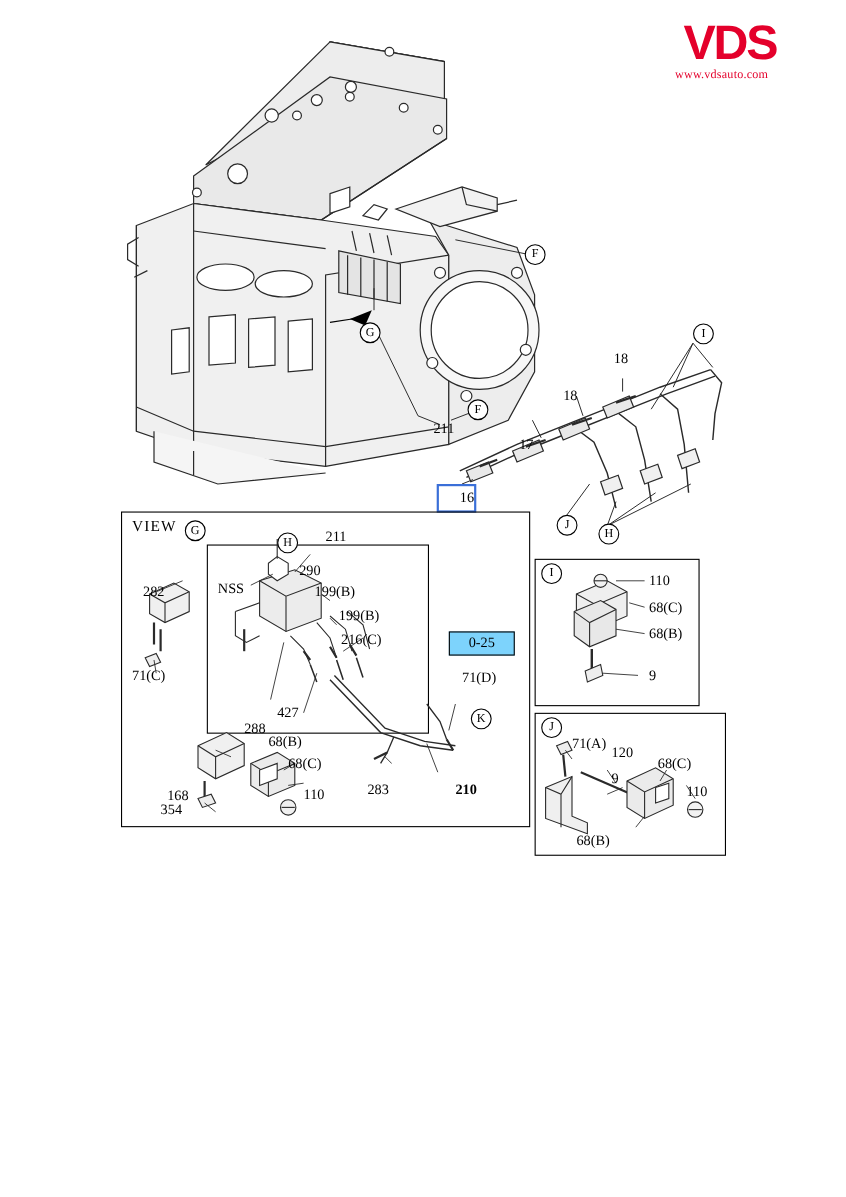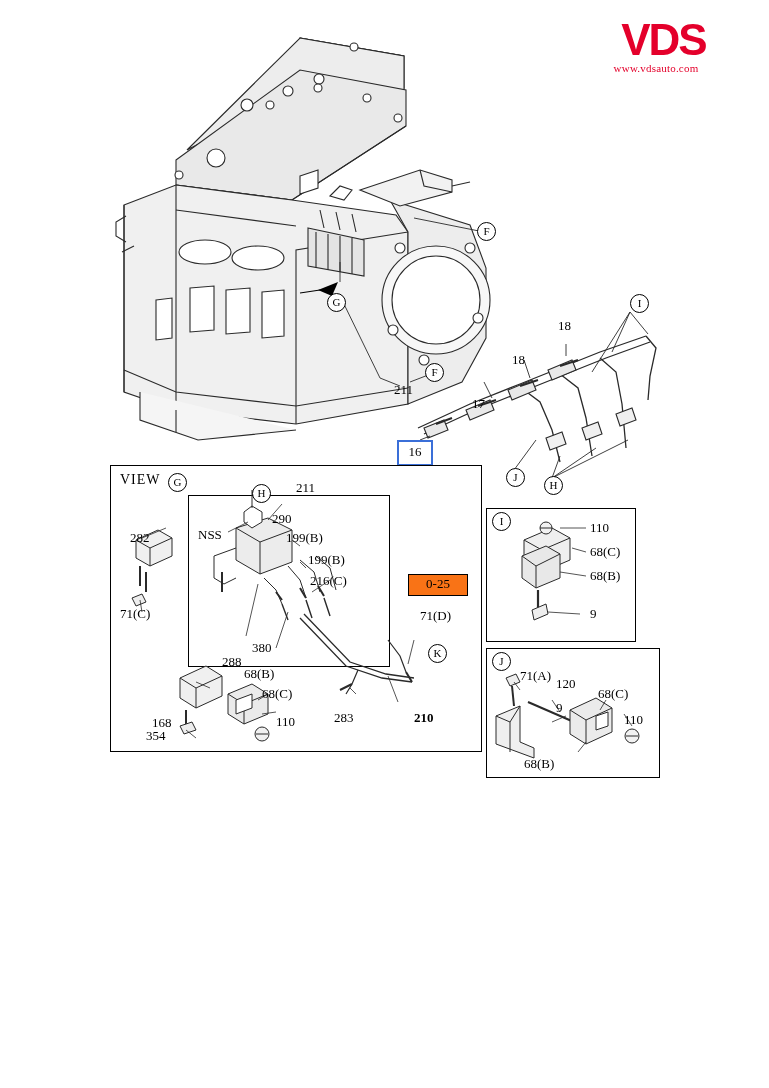--- a/index.html
+++ b/index.html
@@ -9,21 +9,21 @@
   
   .logo{position:absolute;right:18px;top:18px;width:190px;text-align:center;}
   .logo .mark{font-family:Liberation Sans, sans-serif;font-weight:bold;font-size:44px;color:#e4002b;letter-spacing:-2px;line-height:1;display:inline-block;position:relative;margin-left:15px;}
   .logo .url{font-family:Liberation Serif, serif;font-size:11px;color:#e4002b;margin-top:0;letter-spacing:0.2px;}
 
   
   .lbl{position:absolute;font-family:"Liberation Serif",serif;font-size:13px;white-space:nowrap;}
   .circ{position:absolute;border:1px solid #000;border-radius:50%;width:17px;height:17px;font-size:11px;line-height:16px;text-align:center;font-family:"Liberation Serif",serif;background:#fff;}
   .box{position:absolute;border:1px solid #000;background:transparent;}
   .highlight{position:absolute;border:2px solid #3a6fd8;background:#ffffff;font-size:13px;font-family:"Liberation Serif",serif;text-align:center;line-height:20px;}
-  .numbox{position:absolute;border:1px solid #000;background:#f97316;font-size:13px;text-align:center;line-height:18px;font-family:"Liberation Serif",serif;}
+  .numbox{position:absolute;border:1px solid #000;background:#7dd3fc;font-size:13px;text-align:center;line-height:18px;font-family:"Liberation Serif",serif;}
   svg{position:absolute;left:0;top:0;overflow:visible;}
   .eng{position:absolute;left:0;top:0;}
 </style>
 </head>
 <body>
 
 <div class="page">
 
   <div class="logo">
     <div class="mark">
@@ -138,21 +138,21 @@
   <div class="circ" style="left:327px;top:293px;">G</div>
   <div class="circ" style="left:630px;top:294px;">I</div>
   <div class="circ" style="left:506px;top:468px;">J</div>
   <div class="circ" style="left:544px;top:476px;">H</div>
 
   <div class="lbl" style="left:558px;top:318px;">18</div>
   <div class="lbl" style="left:512px;top:352px;text-align:right;">18</div>
   <div class="lbl" style="left:472px;top:396px;">17</div>
   <div class="lbl" style="left:394px;top:382px;">211</div>
 
-  <div class="highlight" style="left:397px;top:440px;width:32px;height:22px;">16</div>
+  <div class="highlight" style="left:397px;top:440px;width:32px;height:22px;text-align:right;">16</div>
 
   <div class="box" style="left:110px;top:465px;width:370px;height:285px;"></div>
   <div class="lbl" style="left:120px;top:472px;font-size:14px;letter-spacing:1px;">VIEW</div>
   <div class="circ" style="left:168px;top:473px;">G</div>
 
   <div class="box" style="left:188px;top:495px;width:200px;height:170px;"></div>
 
   <svg width="769" height="1088" style="pointer-events:none;">
     <g fill="none" stroke="#2a2a2a" stroke-width="1">
 
@@ -216,21 +216,21 @@
 
   <div class="lbl" style="left:130px;top:504px;margin-top:26px;">282</div>
   <div class="lbl" style="left:296px;top:480px;">211</div>
   <div class="lbl" style="left:272px;top:511px;">290</div>
   <div class="lbl" style="left:198px;top:527px;">NSS</div>
   <div class="lbl" style="left:286px;top:530px;">199(B)</div>
   <div class="lbl" style="left:308px;top:552px;">199(B)</div>
   <div class="lbl" style="left:310px;top:573px;">216(C)</div>
   <div class="lbl" style="left:120px;top:606px;">71(C)</div>
   <div class="lbl" style="left:222px;top:622px;margin-top:32px;">288</div>
-  <div class="lbl" style="left:252px;top:640px;">380</div>
+  <div class="lbl" style="left:252px;top:640px;">427</div>
   <div class="lbl" style="left:420px;top:608px;">71(D)</div>
   <div class="lbl" style="left:152px;top:678px;margin-top:37px;">168</div>
   <div class="lbl" style="left:244px;top:666px;">68(B)</div>
   <div class="lbl" style="left:262px;top:686px;">68(C)</div>
   <div class="lbl" style="left:276px;top:714px;">110</div>
   <div class="lbl" style="left:334px;top:710px;">283</div>
   <div class="lbl" style="left:414px;top:710px;font-weight:bold;">210</div>
   <div class="lbl" style="left:146px;top:728px;">354</div>
 
   <div class="numbox" style="left:408px;top:574px;width:58px;height:20px;">0-25</div>

